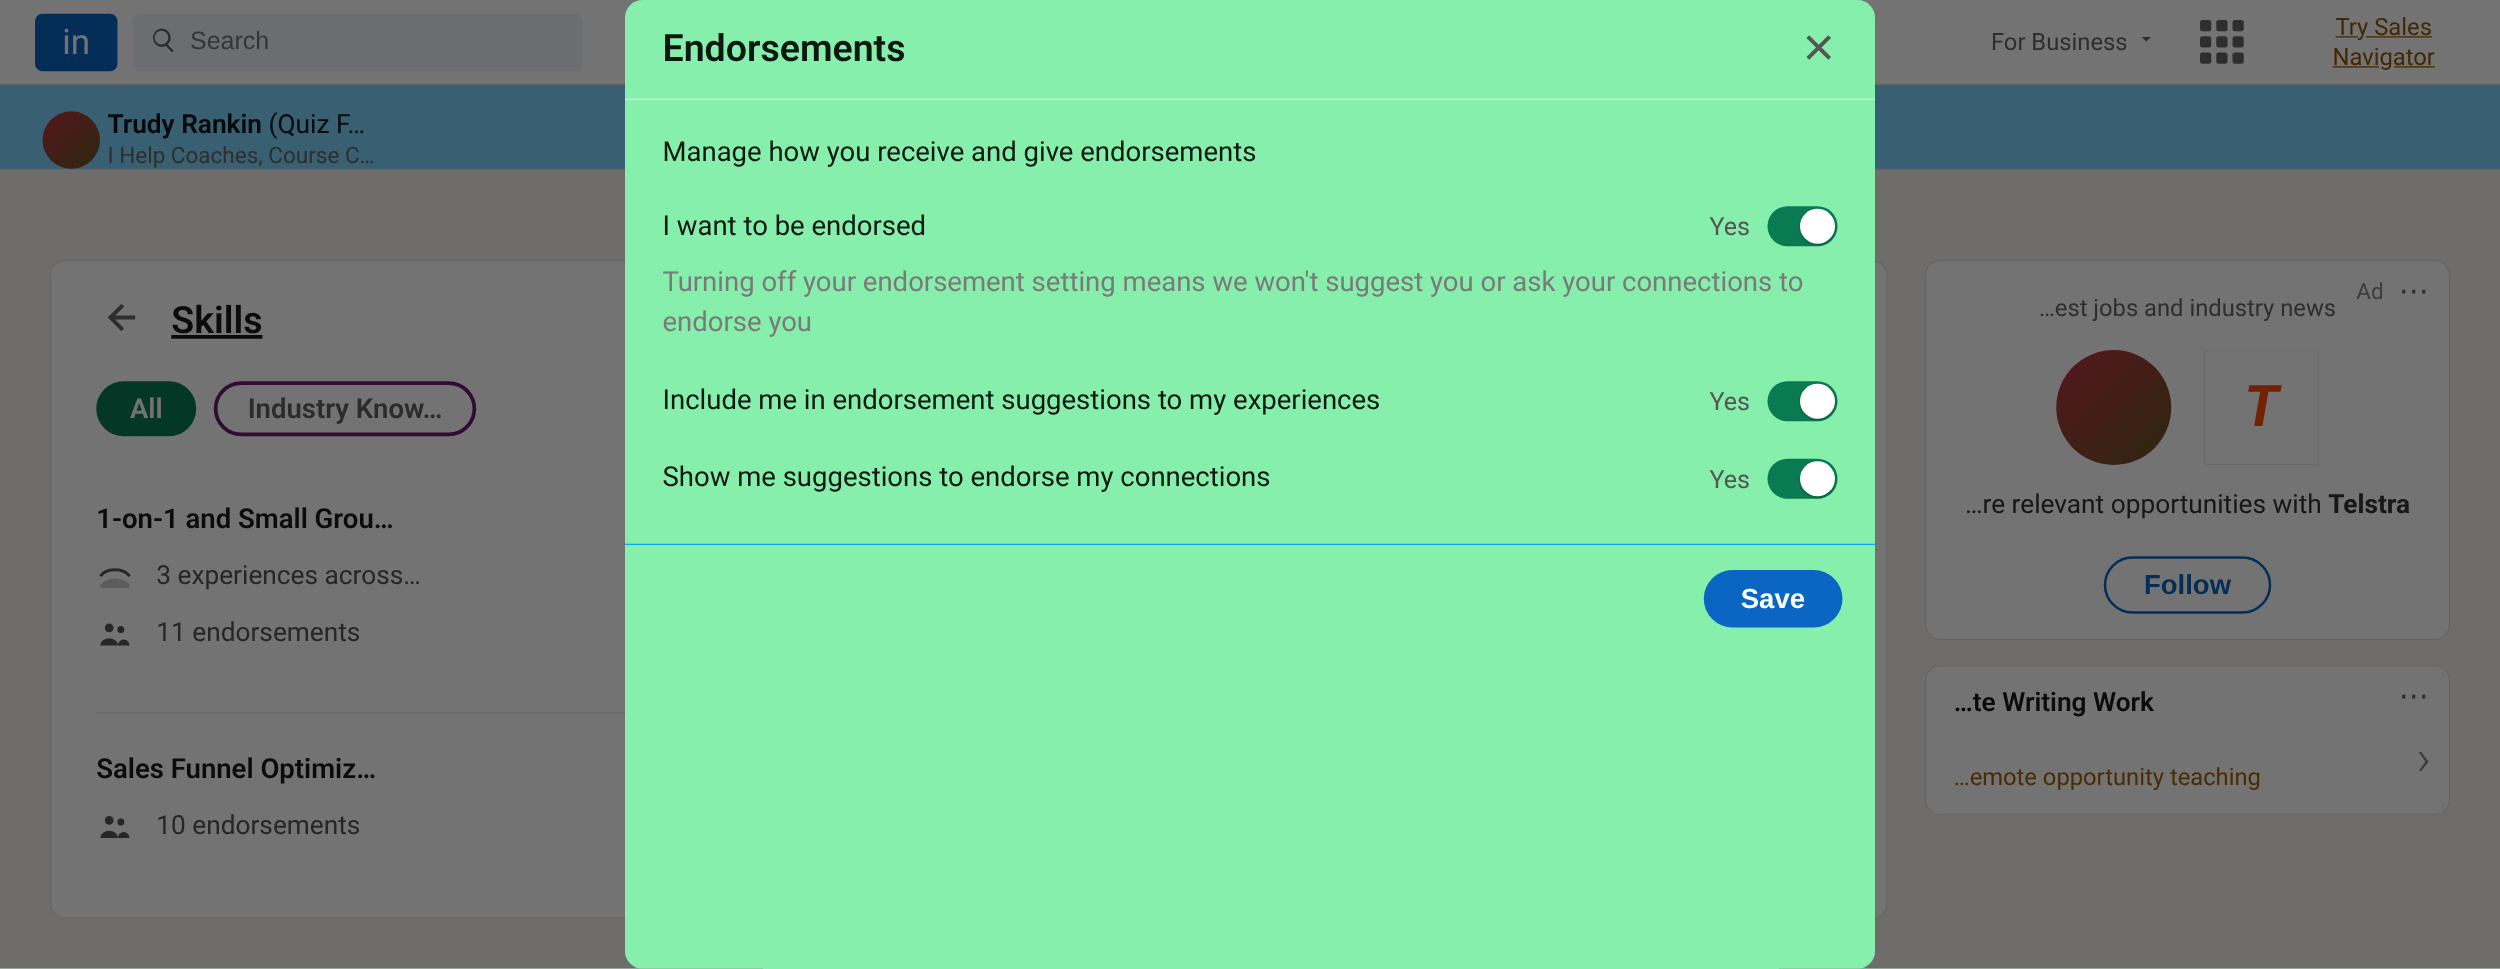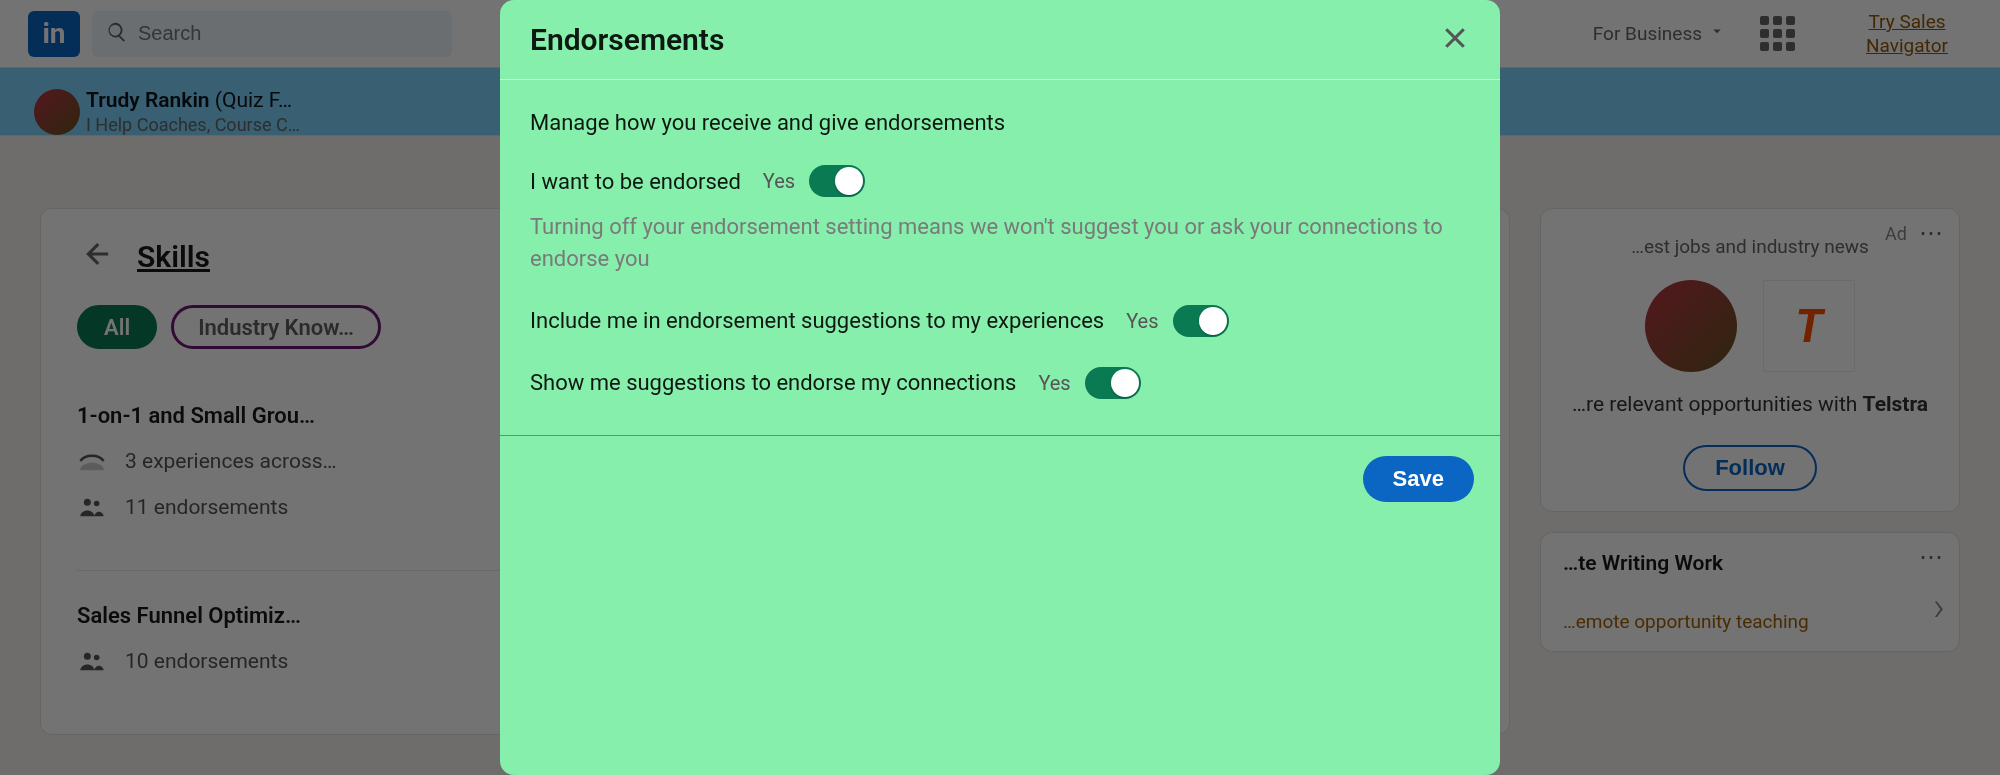--- a/index.html
+++ b/index.html
@@ -18,25 +18,25 @@
     position: absolute;
     top: 0; left: 0; right: 0;
     height: 68px;
     background: #ffffff;
     border-bottom: 1px solid #e0dfdc;
     display: flex;
     align-items: center;
     padding: 0 28px;
   }
   .logo {
-    width: 52px; height: 46px;
+    width: 66px; height: 46px;
     background: #0a66c2;
     border-radius: 6px;
     display: flex; align-items: center; justify-content: center;
-    color: #fff; font-weight: 700; font-size: 28px;
+    color: #fff; font-weight: 400; font-size: 28px;
     margin-right: 12px;
     flex-shrink: 0;
   }
   .search-wrap {
     background: #eef3f8;
     height: 46px;
     border-radius: 6px;
     display: flex;
     align-items: center;
     padding: 0 14px;
@@ -174,21 +174,21 @@
     overflow:hidden;
   }
   .modal-head{
     display:flex;align-items:center;justify-content:space-between;
     padding:22px 30px;border-bottom:1px solid #e6e6e6;
   }
   .modal-title{font-size:30px;font-weight:600;}
   .close-btn svg{width:30px;height:30px;stroke:#555;stroke-width:2.5;}
   .modal-body{padding:30px 30px 6px 30px;}
   .lead{font-size:22px;color:rgba(0,0,0,0.9);margin-bottom:30px;}
-  .opt-row{display:flex;align-items:center;gap:22px;}
+  .opt-row{display:flex;align-items:center;justify-content:space-between;gap:22px;}
   .opt-label{font-size:22px;color:rgba(0,0,0,0.9);}
   .opt-desc{font-size:22px;color:#7a7a7a;line-height:1.45;margin-top:14px;margin-bottom:26px;}
   .toggle-wrap{display:flex;align-items:center;gap:14px;flex-shrink:0;}
   .toggle-state{font-size:20px;color:#555;}
   .toggle{
     width:56px;height:32px;border-radius:16px;position:relative;cursor:pointer;
   }
   .toggle.on{background:#0a7a53;}
   .toggle .knob{
     position:absolute;top:2px;width:28px;height:28px;border-radius:50%;background:#fff;

